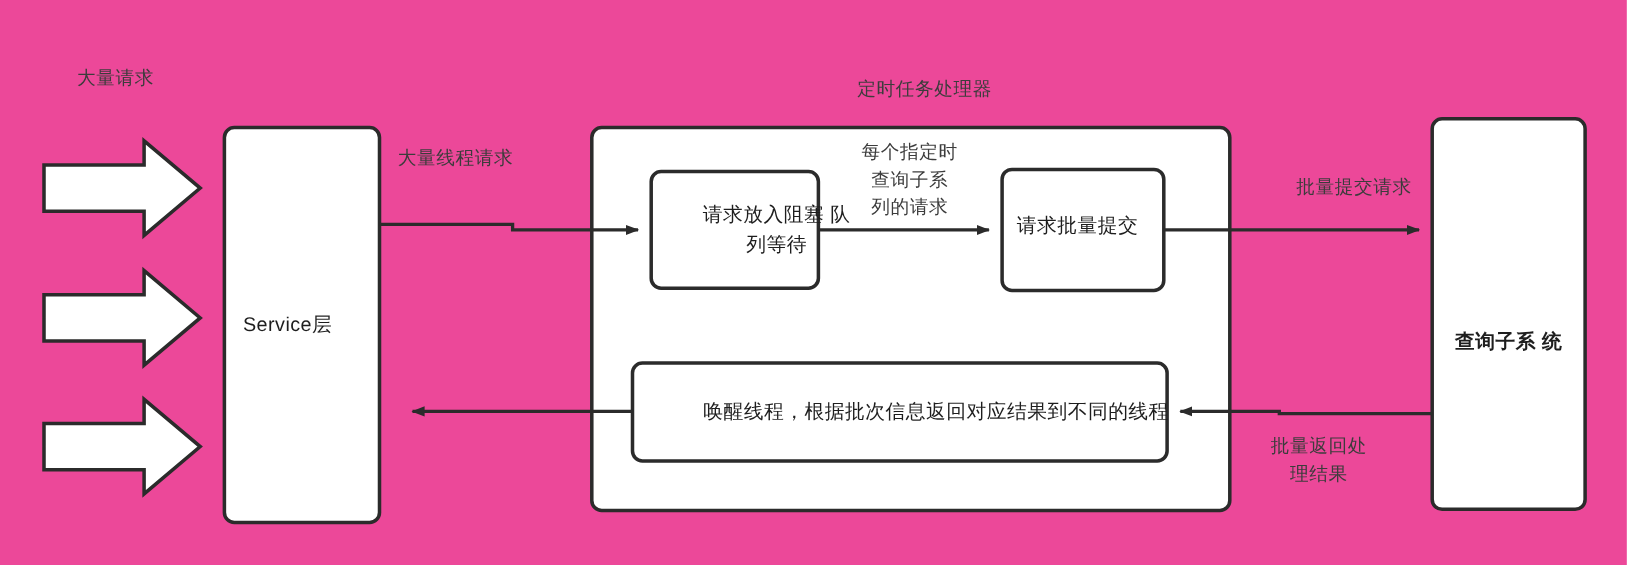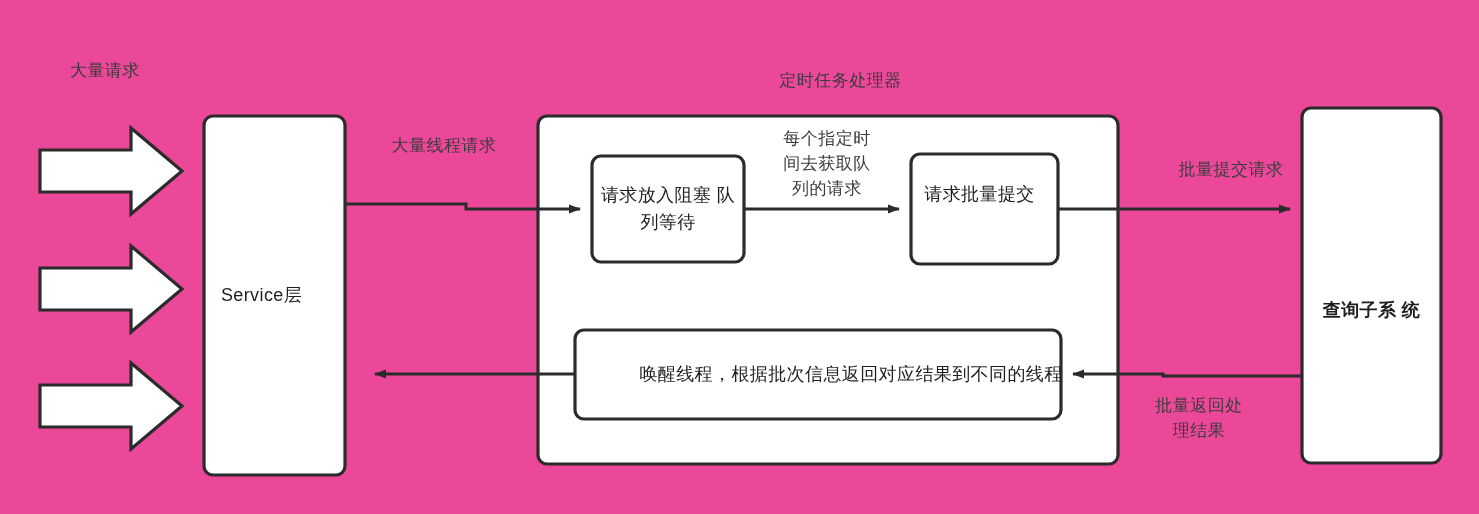--- a/index.html
+++ b/index.html
@@ -95,36 +95,36 @@
 
     <path d="M1302,376 L1163,376 L1163,374 L1073,374" fill="none" stroke="#2b2b2b" stroke-width="3" marker-end="url(#arrowhead-left)"></path>
 
     <path d="M575,374 L375,374" fill="none" stroke="#2b2b2b" stroke-width="3" marker-end="url(#arrowhead-left)"></path>
   </svg>
 
   <div class="lbl" style="left:40px; top:58px; width:130px;">大量请求</div>
 
   <div class="lbl" style="left:763px; top:58px; width:155px;margin-top:10px;">定时任务处理器</div>
 
-  <div class="lbl" style="left:384px; top:133px; width:120px;">大量线程请求</div>
+  <div class="lbl" style="left:354px; top:133px; width:120px;font-family:Liberation Mono, monospace;">大量线程请求</div>
 
   <div class="lbl" style="left:770px; top:126px; width:114px;">每个指定时
-间去获取队
+查询子系
 列的请求</div>
 
   <div class="lbl" style="left:1141px; top:157px; width:120px;margin-left:30px;">批量提交请求</div>
 
   <div class="lbl" style="left:1142px; top:393px; width:114px;">批量返回处
 理结果</div>
 
   <div class="node-text" style="left:204px; top:116px; width:115px; height:359px;">Service层</div>
 
-  <div class="node-text" style="left:592px; top:156px; width:152px; height:106px;">请求放入阻塞
+  <div class="node-text" style="left:592px; top:156px; width:152px; height:106px;padding-left:38px;">请求放入阻塞
 队列等待</div>
 
-  <div class="node-text" style="left:911px; top:139px; width:137px; height:110px;">请求批量提交</div>
+  <div class="node-text" style="left:911px; top:150px; width:137px; height:110px;">请求批量提交</div>
 
   <div class="node-text" style="left:575px; top:330px; width:486px; height:89px;padding-left:33px;">唤醒线程，根据批次信息返回对应结果到不同的线程</div>
 
   <div class="node-text bold" style="left:1302px; top:108px; width:139px; height:355px;">查询子系
 统</div>
 
 </div>
 
 </body></html>

